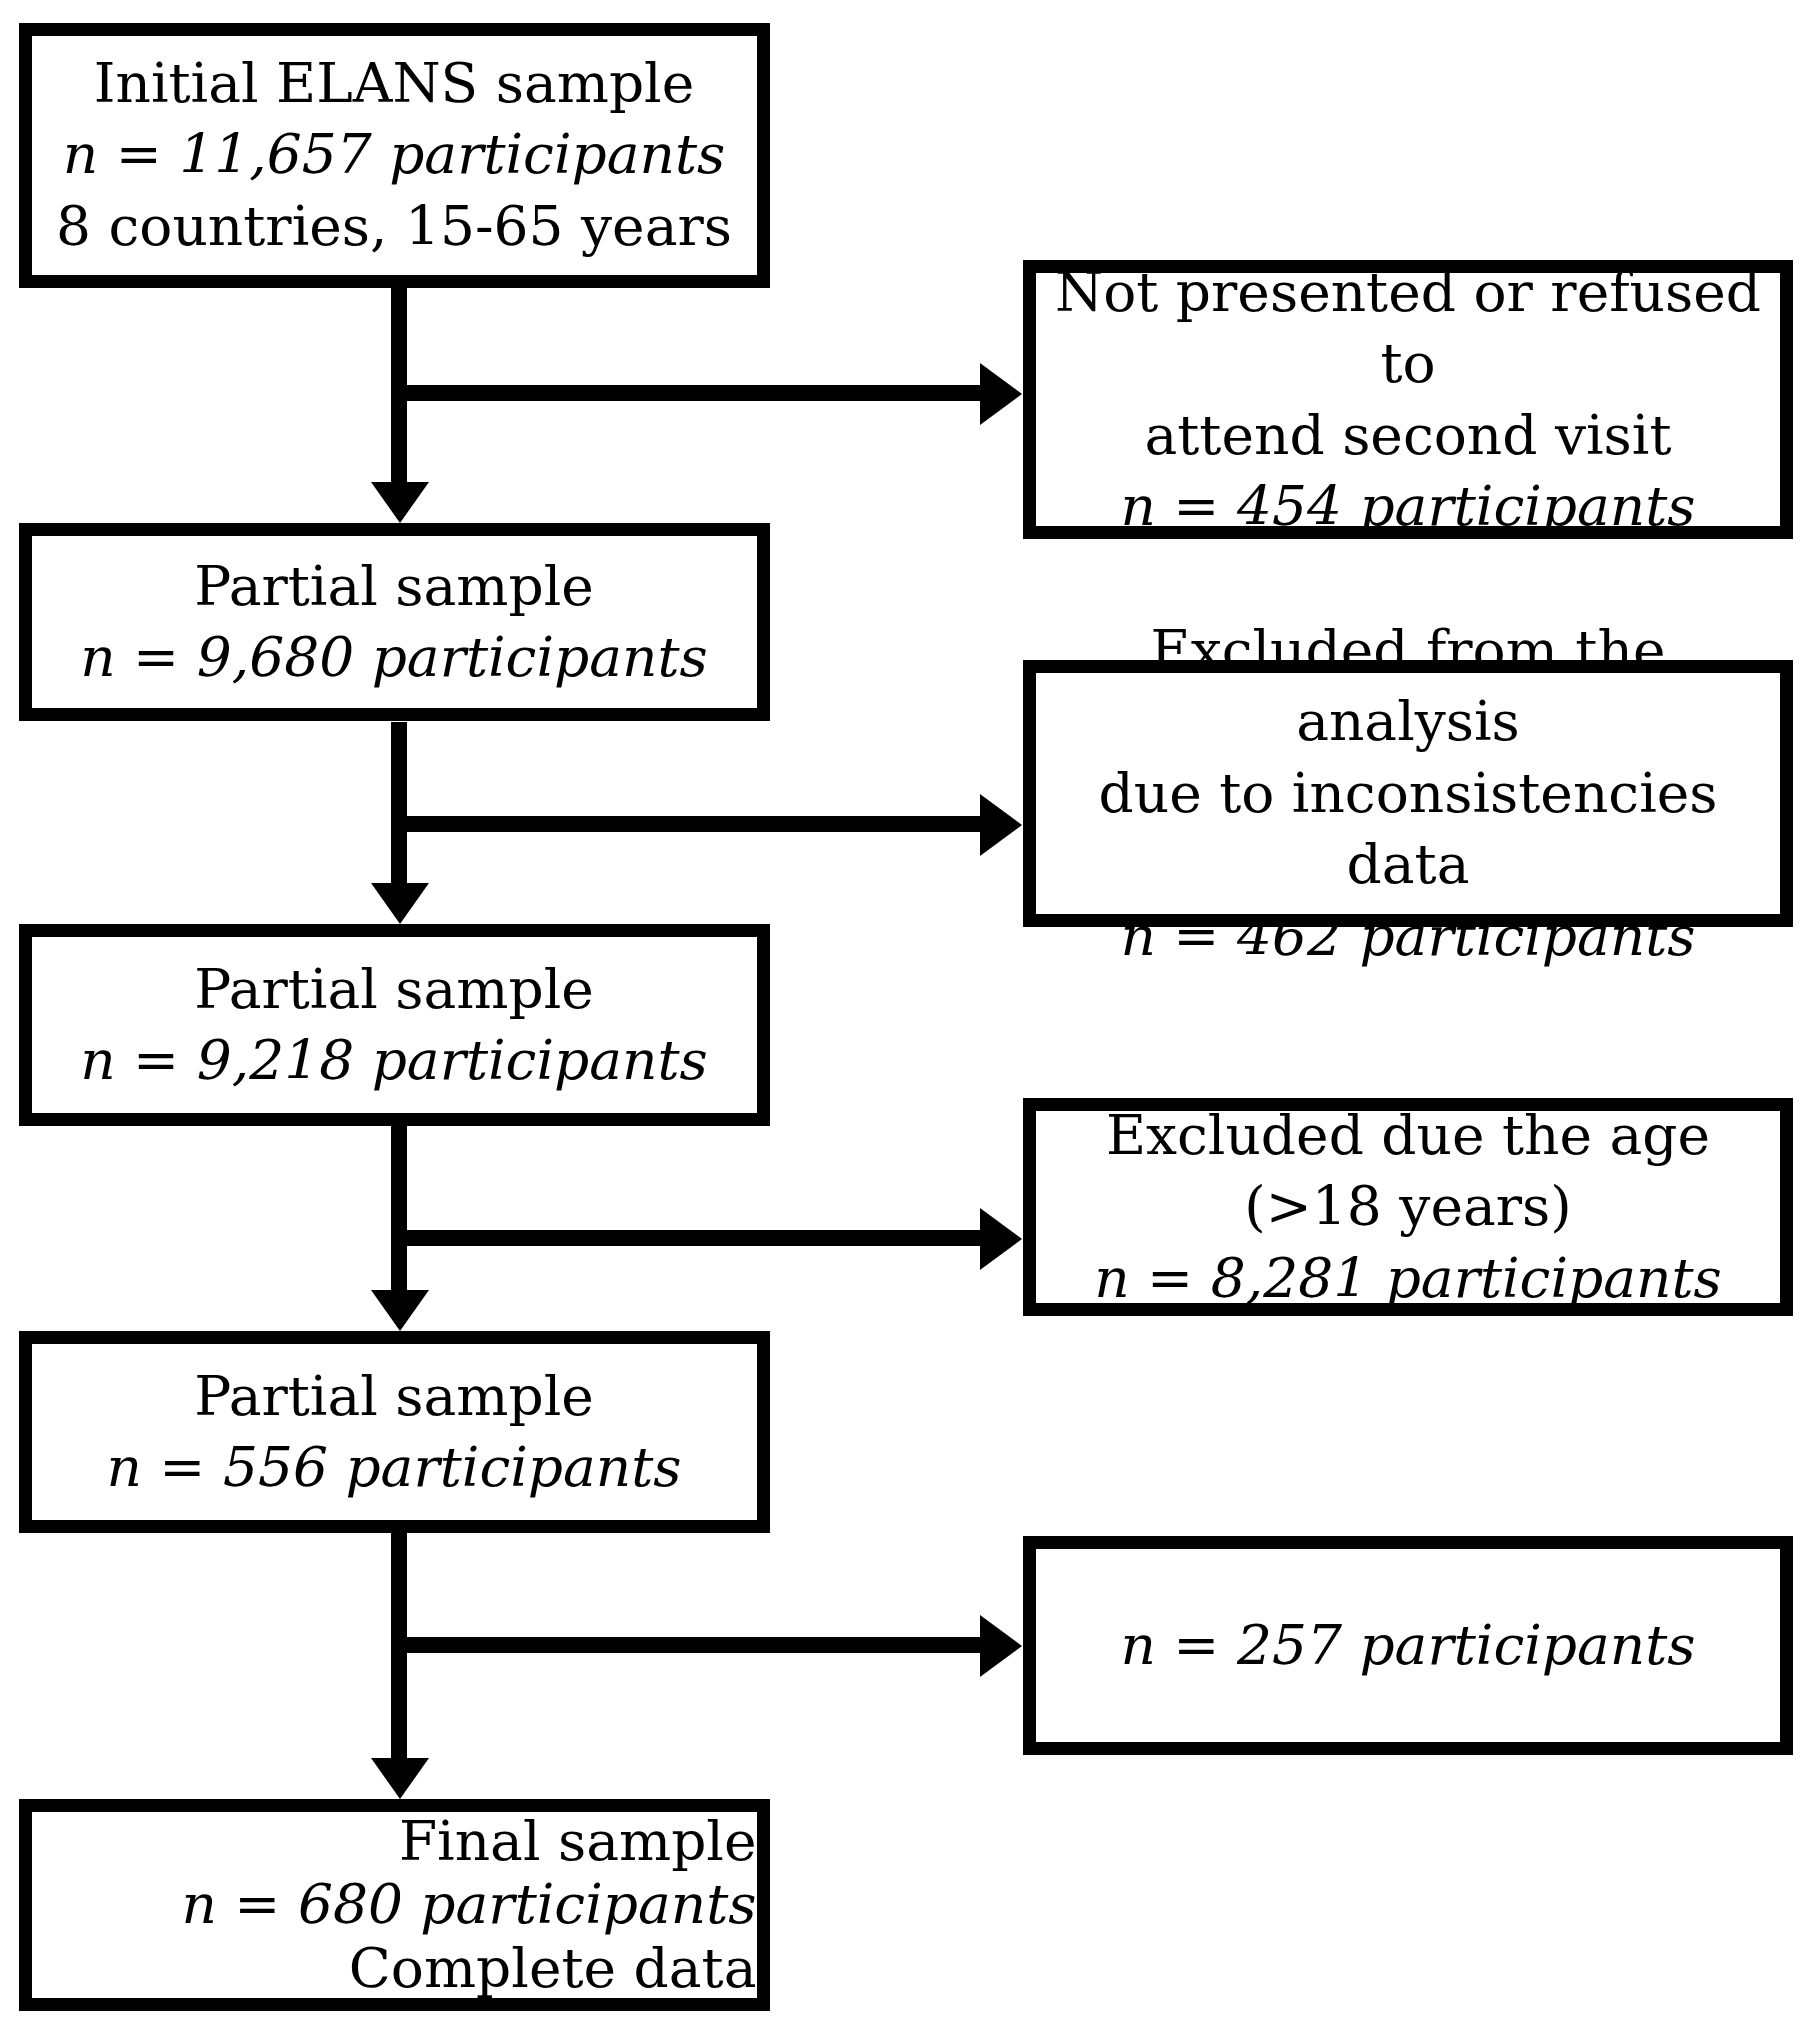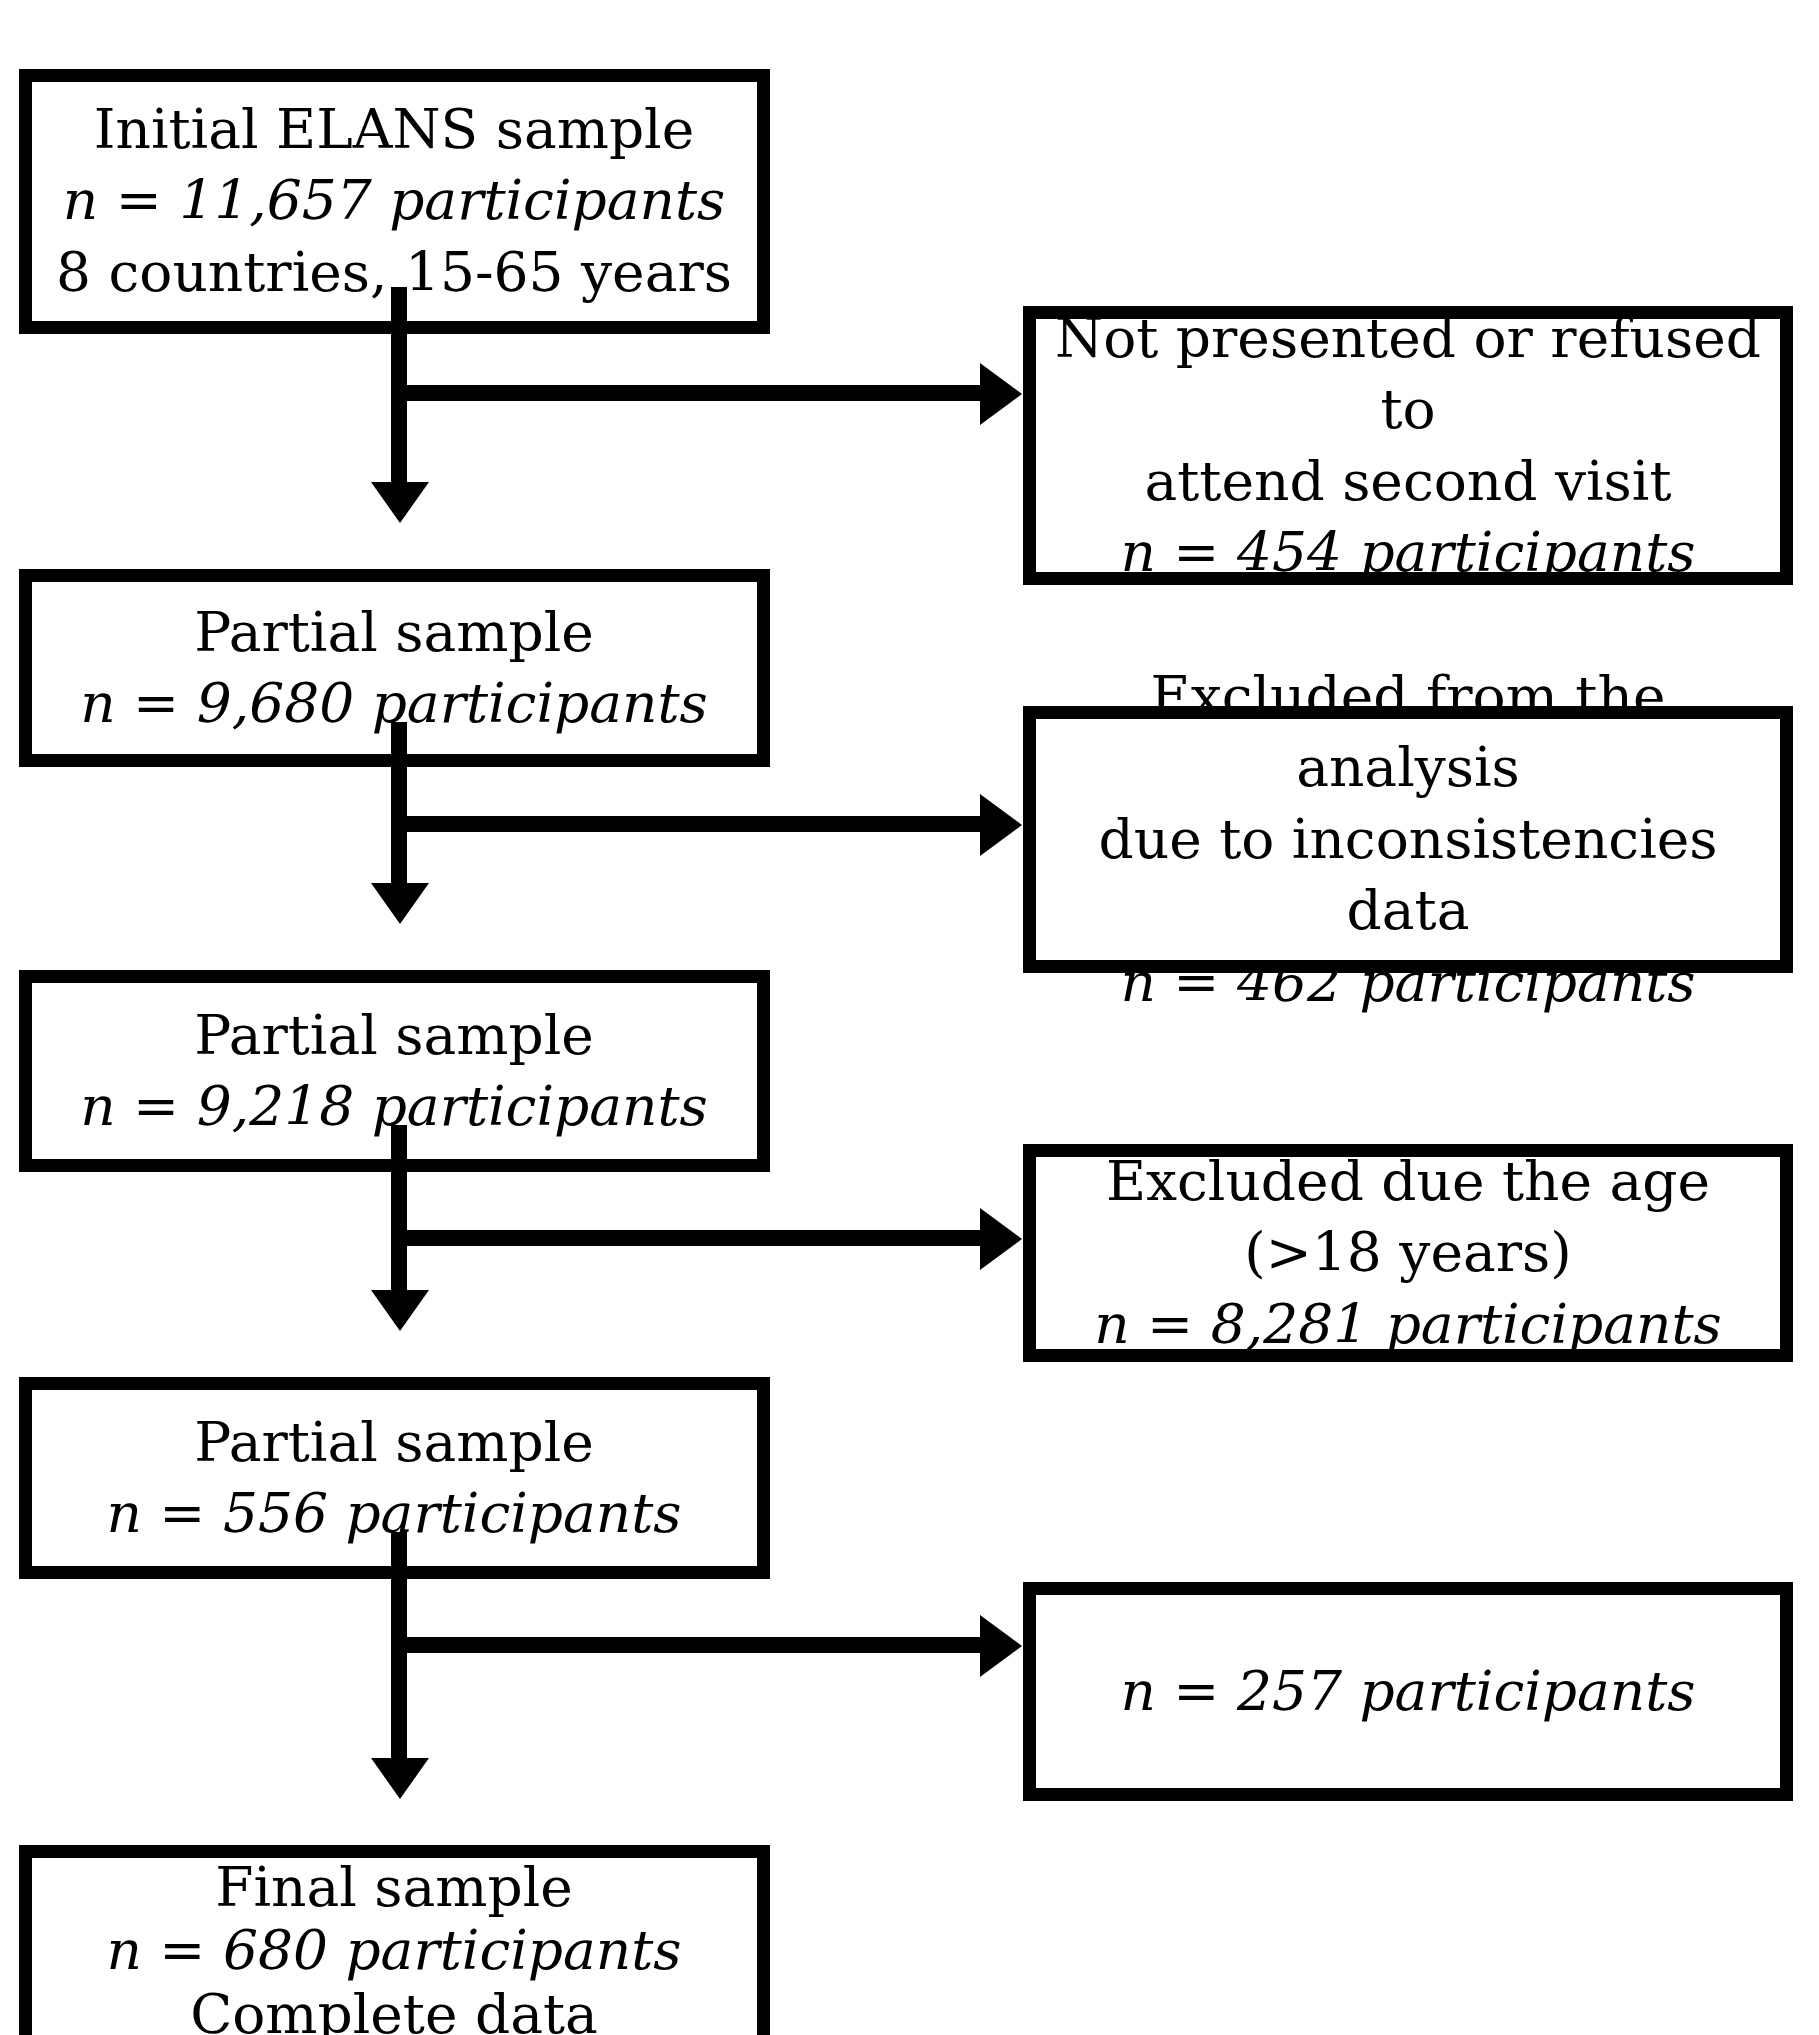--- a/index.html
+++ b/index.html
@@ -16,32 +16,31 @@
     box-sizing: border-box;
     border: 13.7px solid #000000;
     background: #ffffff;
     display: flex;
     flex-direction: column;
     justify-content: center;
     align-items: center;
     text-align: center;
     font-size: 55px;
     line-height: 1.3;
-    margin-top: 46px;
   }
   .box .line { width: 100%; }
   .italic { font-style: italic; }
   .tight { line-height: 1.15; }
 
   
   #box-0 { left: 18.5px;   top: 22.6px;   width: 751px; height: 265px; }
   #box-2 { left: 18.5px;   top: 523px;  width: 751px; height: 198px; }
   #box-4 { left: 18.5px;   top: 924px; width: 751px; height: 202px; }
   #box-6 { left: 18.5px;   top: 1331px; width: 751px; height: 202px; }
-  #box-8 { left: 18.5px;   top: 1799px; width: 751px; height: 212px; }
+  #box-8 { left: 18.5px;   top: 1799px; width: 751px; height: 212px; text-align: right; }
 
   
   #box-1 { left: 1023px; top: 260px;  width: 770px; height: 279px; }
   #box-3 { left: 1023px; top: 660px; width: 770px; height: 267px; }
   #box-5 { left: 1023px; top: 1098px; width: 770px; height: 218px; }
   #box-7 { left: 1023px; top: 1536px; width: 770px; height: 219px; }
 
   
   .vline { position: absolute; left: 391px; width: 16.4px; background: #000000; }
   #v-1 { top: 287px;  height: 196px; }

